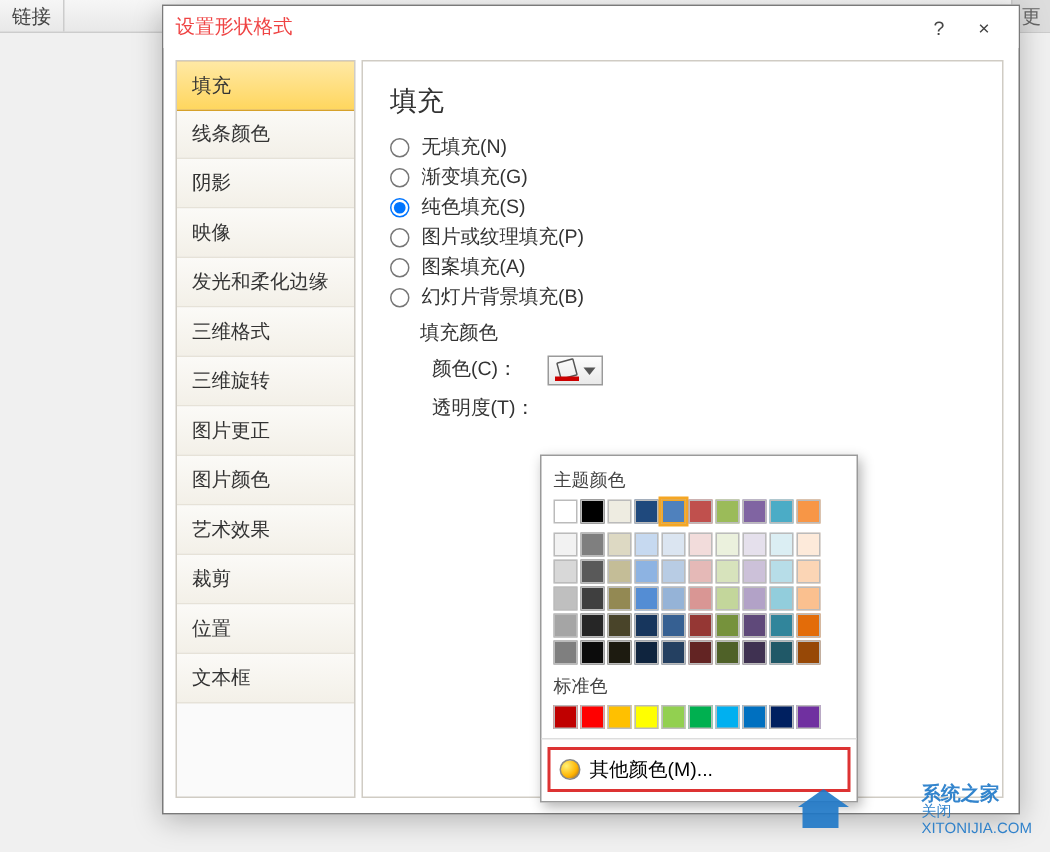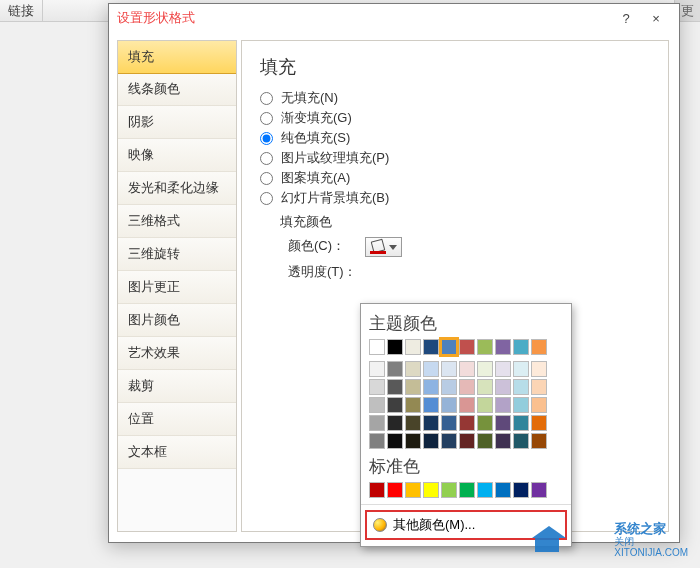--- a/index.html
+++ b/index.html
@@ -26,21 +26,21 @@
 .radio-row input { margin-right: 2px; }
 .sublabel { margin: 6px 0 6px 20px; color:#333; }
 .field-row { display: flex; gap: 20px; margin: 6px 0 6px 28px; color:#333; }
 .colorbtn { display: inline-flex; align-items: center; gap: 3px; border: 1px solid #9a9a9a; background: linear-gradient(#fdfdfd,#e9e9e9); padding: 2px 4px; cursor: default; }
 .colorbtn .bucket { width: 16px; height: 14px; position:relative; }
 .colorbtn .bucket::before{content:"";position:absolute;left:2px;top:0;width:10px;height:10px;border:1px solid #555;border-radius:1px;transform:rotate(-15deg);}
 .colorbtn .bucket::after{content:"";position:absolute;left:0;bottom:0;width:16px;height:3px;background:#c00;}
 .colorbtn .caret { width: 0; height: 0; border-left: 4px solid transparent; border-right: 4px solid transparent; border-top: 5px solid #555; }
 
 .popup { position: absolute; top: 262px; left: 118px; width: 212px; background: #fff; border: 1px solid #9a9a9a; box-shadow: 2px 3px 8px rgba(0,0,0,0.3); padding: 6px 8px 6px 8px; }
-.popup .section-label { font-size: 17px; color: #444; margin: 2px 0 4px 0; }
+.popup .section-label { font-size: 12px; color: #444; margin: 2px 0 4px 0; }
 .swatch-grid { display: grid; grid-template-columns: repeat(10, 16px); grid-auto-rows: 16px; gap: 2px; margin-bottom: 6px; }
 .swatch { width: 16px; height: 16px; border: 1px solid #bbb; cursor: default; }
 .swatch.sel { outline: 2px solid #f5a623; outline-offset: 0; border:1px solid #f5a623;}
 .std-row { display: grid; grid-template-columns: repeat(10, 16px); gap: 2px; margin-bottom: 6px; }
 .more-row { border: 2px solid #d33; padding: 4px 6px; margin: 0 -4px; display: flex; align-items: center; gap: 6px; cursor: default; }
 .more-row .globe { width: 14px; height: 14px; border-radius: 50%; background: radial-gradient(circle at 30% 30%, #fff176, #ffb300 60%, #795548); border:1px solid #888;}
 .popup hr { border:none; border-top:1px solid #ddd; margin:3px -8px 5px -8px; }
 
 .watermark { position: absolute; right: 12px; bottom: 10px; display: flex; align-items: center; gap: 6px; opacity: 0.9; }
 .watermark .house { width: 34px; height: 28px; position: relative; }

